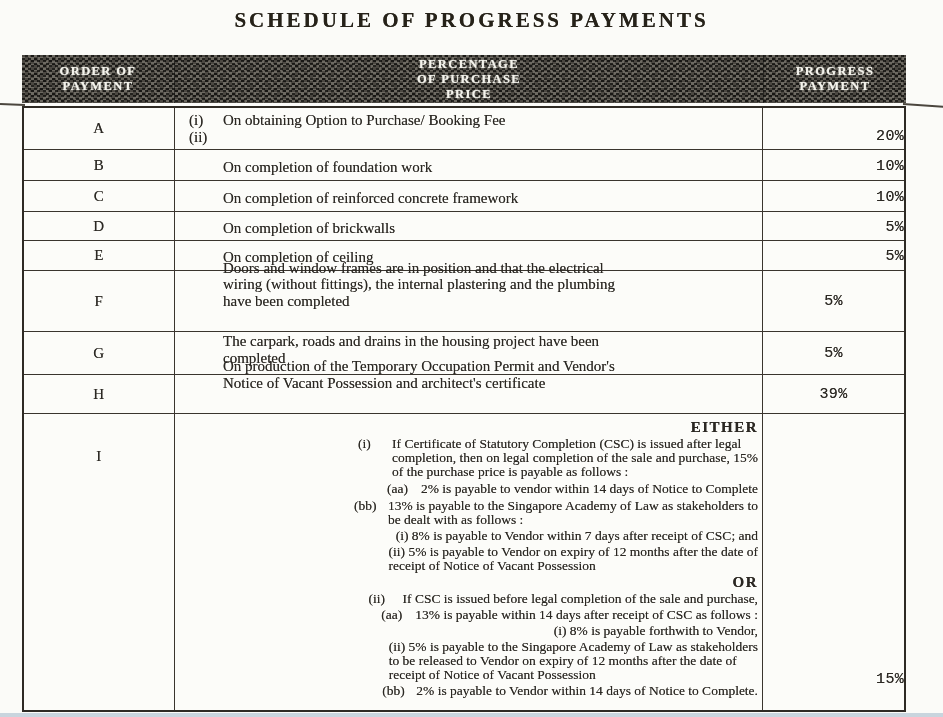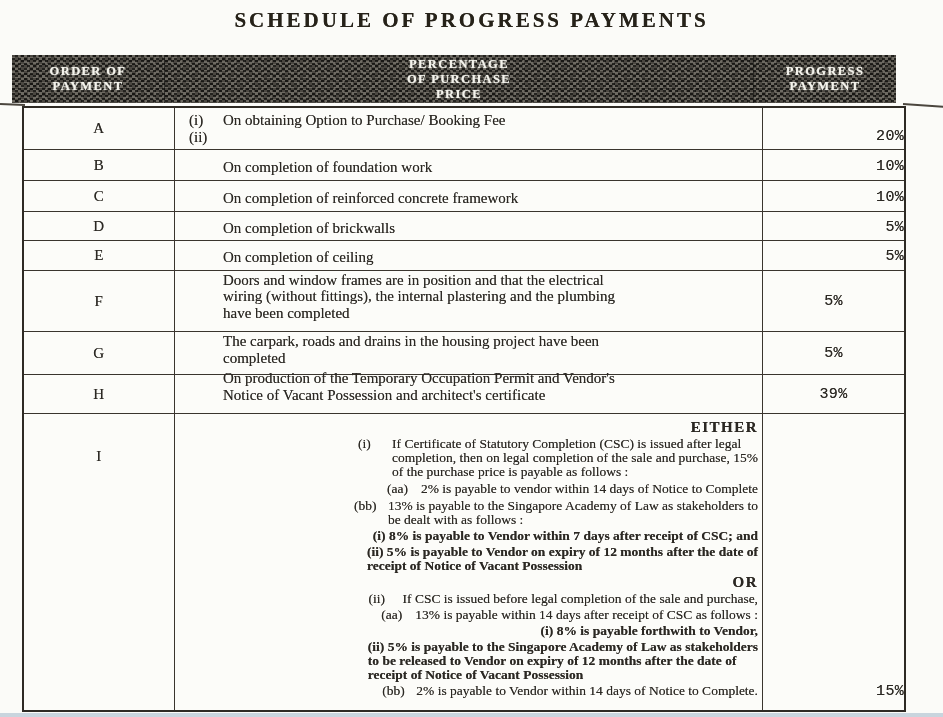--- a/index.html
+++ b/index.html
@@ -10,21 +10,21 @@
     color:#2b2823;
   }
   .title{
     position:absolute; top:8px; left:0; width:943px;
     text-align:center; font-size:21px; font-weight:700;
     letter-spacing:3px; color:#262219;
     text-shadow:0 0 .6px rgba(38,34,25,.8);
   }
   
   .band{
-    position:absolute; left:12px; top:55px; width:884px; height:48px;
+    position:absolute; left:22px; top:55px; width:884px; height:48px;
     box-sizing:border-box;
     background-color:#55514a;
     background-image:
       repeating-conic-gradient(rgba(12,12,10,.75) 0% 25%, rgba(118,114,104,.28) 25% 50%),
       repeating-conic-gradient(rgba(235,233,222,.14) 0% 25%, rgba(22,20,18,.42) 25% 50%);
     background-size:6px 5px, 9px 7px;
     background-position:0 0, 3px 2px;
     display:grid; grid-template-columns:152px 589px 143px;
   }
   .hcell{
@@ -49,38 +49,38 @@
       text-shadow:0 0 .5px rgba(43,40,35,.65);align-items:flex-end; }
   .c.last-col{ border-right:none;font-family:Liberation Mono, monospace; }
   .c.last-row{ border-bottom:none; }
   .c1{ display:flex; justify-content:center; align-items:center; font-size:15px; letter-spacing:.5px; }
   .c1.top{ align-items:flex-start; padding-top:34px; }
   .c3{ display:flex; justify-content:center; align-items:center; font-size:15px; letter-spacing:.3px; }
   .c2{ padding-left:14px; padding-right:6px; font-size:15px; line-height:16.5px;
        display:flex; flex-direction:column; justify-content:center; }
   .bot{ justify-content:flex-end; align-items:flex-end; }
   .c2.bot{ align-items:stretch; }
-  .pb4{ padding-bottom:4px; } .pb5{ padding-bottom:5px; } .pb6{ padding-bottom:10px; } .pb8{ padding-bottom:8px; }
+  .pb4{ padding-bottom:4px; } .pb5{ padding-bottom:5px; } .pb6{ padding-bottom:22px; } .pb8{ padding-bottom:8px; }
   .item{ display:flex; }
   .item .lbl{ flex:0 0 34px; }
   .txt{ white-space:pre-line; }
   .ind{ margin-left:34px; }
   
   .rowi{
     justify-content:flex-start;
     font-size:13.5px; line-height:14px;
     padding:6px 4px 0 14px;
   }
   .ihead{ margin:0 0 3px 34px; font-size:15px; font-weight:700; letter-spacing:1.5px;
           text-shadow:0 0 .6px rgba(38,34,27,.8); }
   .ihead.or{ margin-top:0; }
   .iitem{ display:flex; margin-bottom:2px; }
   .iitem.mb3{ margin-bottom:3px; }
   .iitem .lbl{ flex:0 0 34px; }
-  .iitem.sub{ padding-left:54px;font-weight:bold; }
+  .iitem.sub{ padding-left:54px; }
   .iitem.sub .txt{ flex:1; }
   
   .art{ position:absolute; background:#4b463e; height:2px; }
   .art-left{ left:0; top:104px; width:25px; transform:rotate(2.5deg); transform-origin:right center; }
   .art-right{ left:903px; top:103px; width:41px; transform:rotate(4deg); transform-origin:left center; }
   .bottom-strip{ position:absolute; left:0; bottom:0; width:943px; height:4px; background:#c9d5de; }
 </style>
 </head>
 <body>
 

